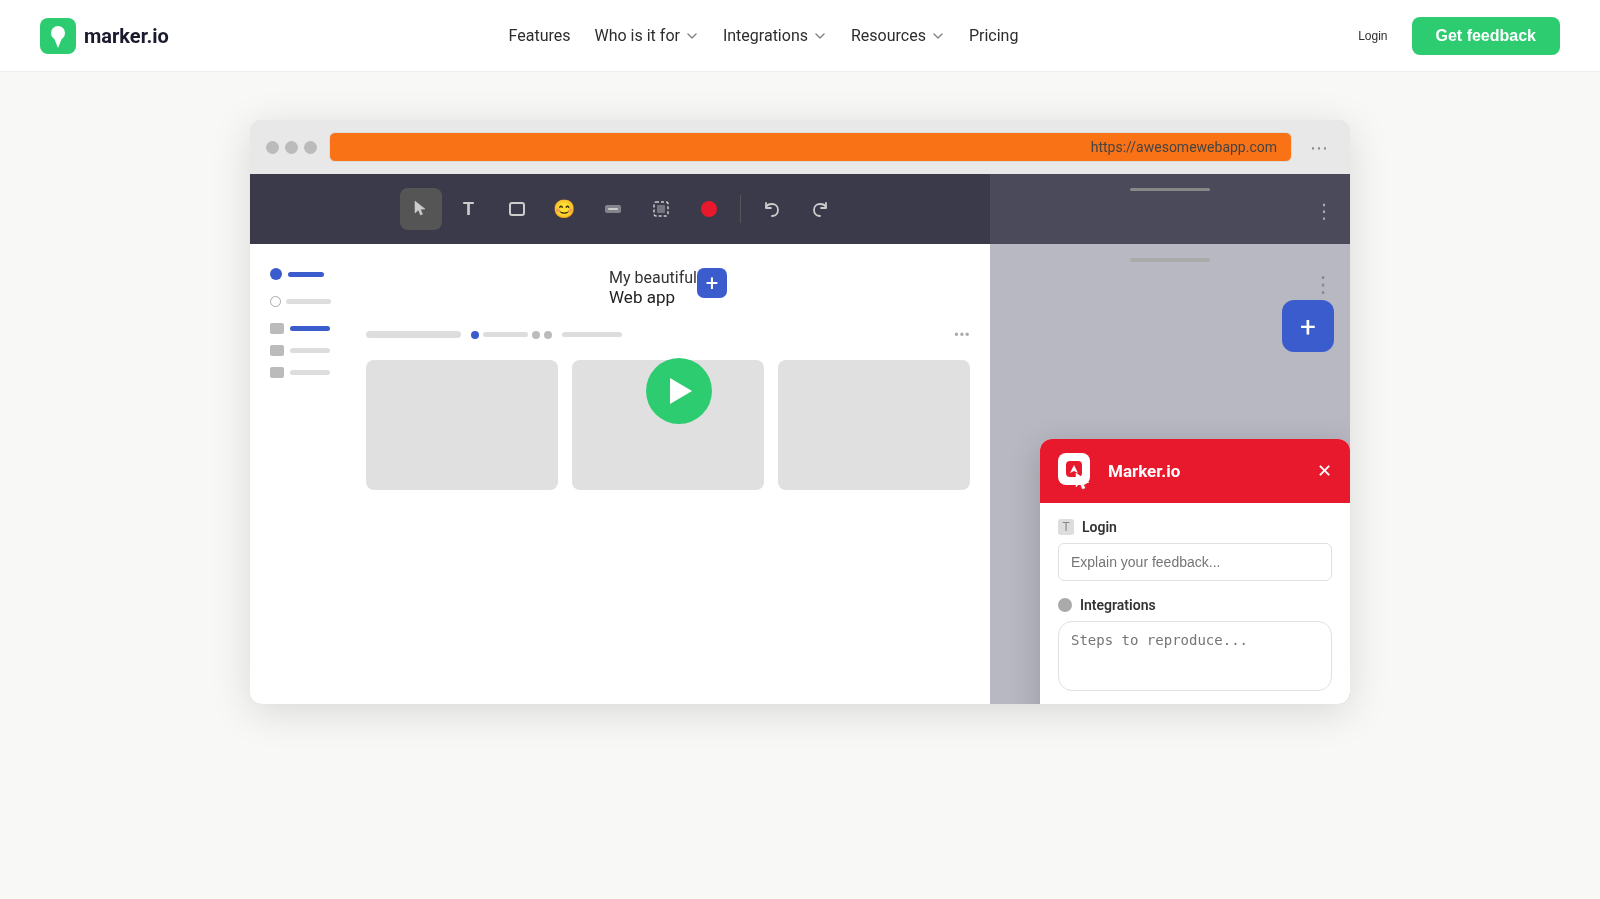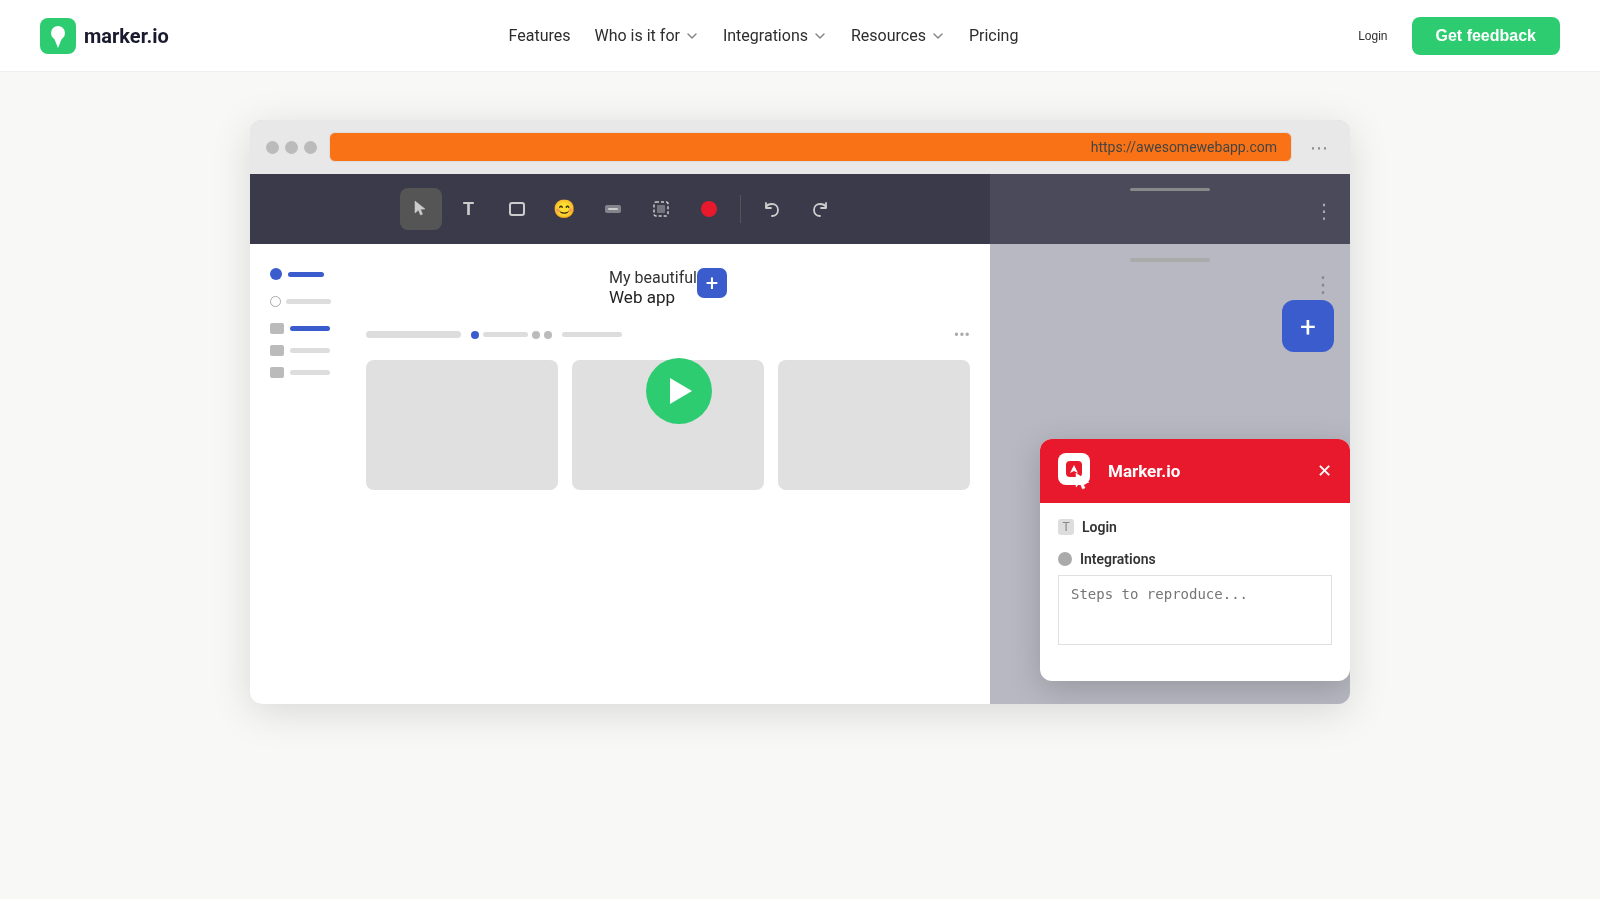--- a/index.html
+++ b/index.html
@@ -252,21 +252,21 @@
       border-radius: 6px;
       padding: 10px 12px;
       font-size: 14px;
       color: #aaa;
       outline: none;
       background: #fff;
     }
     .panel-textarea {
       width: 100%;
       border: 1px solid #e0e0e0;
-      border-radius: 0;
+      border-radius: 14px;
       padding: 10px 12px;
       font-size: 14px;
       color: #aaa;
       outline: none;
       background: #fff;
       resize: none;
       height: 70px;
     }
   </style>
 </head>
@@ -484,20 +484,21 @@
           <button class="marker-close-btn">✕</button>
         </div>
 
         <div class="marker-panel-body">
 
           <div class="panel-field">
             <div class="panel-field-header">
               <div class="panel-field-icon">T</div>
               <span class="panel-field-label">Login</span>
             </div>
+            <input class="panel-input" type="text" placeholder="Explain your feedback..." style="">
           </div>
 
           <div class="panel-field">
             <div class="panel-field-header">
               <div class="panel-field-icon" style="background:#aaa;border-radius:50%;width:14px;height:14px;"></div>
               <span class="panel-field-label">Integrations</span>
             </div>
             <textarea class="panel-textarea" placeholder="Steps to reproduce..." style=""></textarea>
           </div>
 

